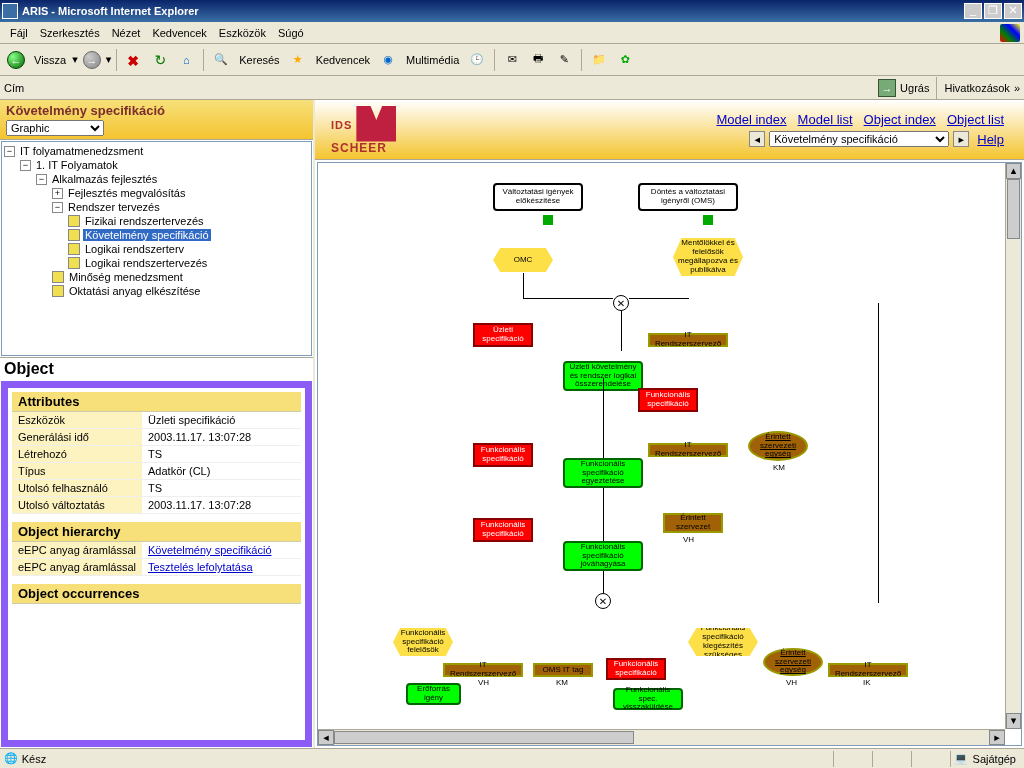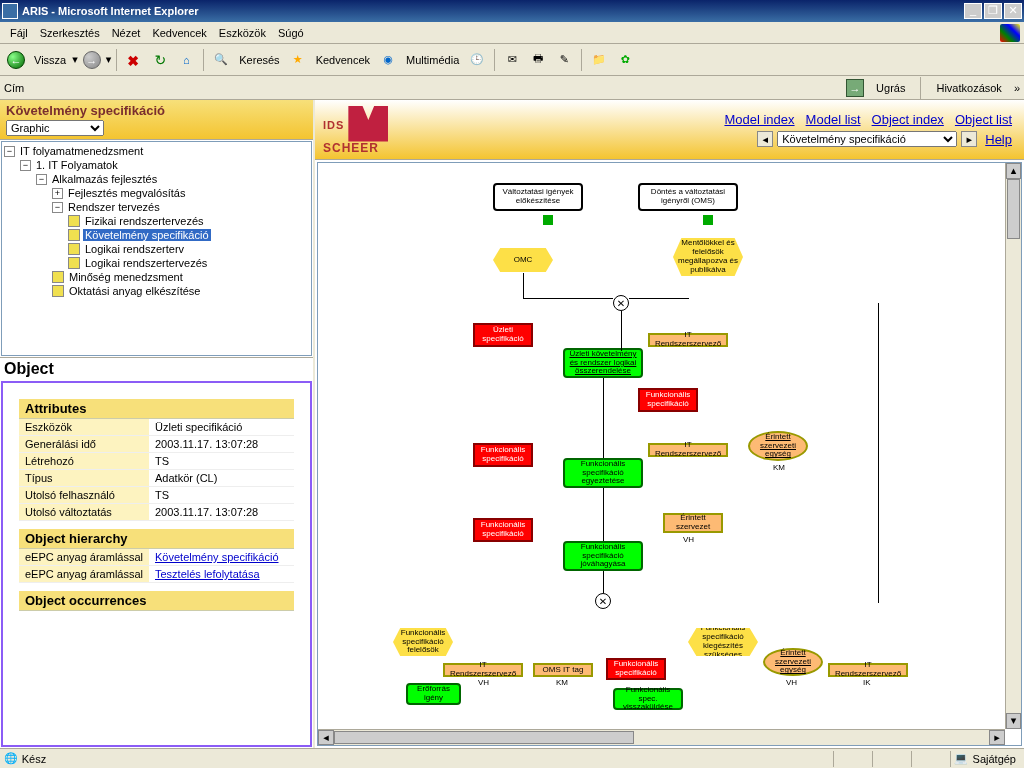--- a/index.html
+++ b/index.html
@@ -18,21 +18,21 @@
 
 
 .toolbar { height: 32px; background: #ece9d8; border-bottom: 1px solid #aca899; display: flex; align-items: center; padding: 0 4px; gap: 2px; }
 .tbtn { width: 24px; height: 24px; border: 1px solid transparent; display: flex; align-items: center; justify-content: center; border-radius: 3px; }
 .sep { width: 1px; height: 22px; background: #aca899; margin: 0 3px; }
 .tlabel { padding: 0 4px; }
 .green-circle { width:18px; height:18px; border-radius:50%; background: radial-gradient(circle at 30% 30%, #8f8,#060); border:1px solid #040; display:flex; align-items:center; justify-content:center; color:#fff; font-weight:bold;}
 .red-x { width:14px; height:14px; color:#c00; font-weight:bold; font-size:14px; }
 
 
-.addrbar { height: 24px; background: #ece9d8; border-bottom: 1px solid #aca899; display: flex; align-items: center; padding: 0 4px; gap: 12px; }
+.addrbar { height: 24px; background: #ece9d8; border-bottom: 1px solid #aca899; display: flex; align-items: center; padding: 0 4px; gap: 4px; }
 .addrbar input { flex: 1; height: 18px; border: 1px solid #7f9db9; background:#fff; padding: 0 18px 0 20px; margin-top: 48px; }
 .addrbar .go { width: 18px; height: 18px; background: #7a7; border: 1px solid #353; display:flex;align-items:center;justify-content:center;color:#fff;}
 
 
 .main { position: absolute; top: 100px; left: 0; right: 0; bottom: 20px; display: flex; }
 .left-pane { width: 315px; display: flex; flex-direction: column; background: #fff; border-right: 2px solid #ece9d8;}
 .right-pane { flex: 1; display: flex; flex-direction: column; position: relative; }
 
 
 .lhdr { background: #ffd700; background: linear-gradient(#f7e07a,#f4c430); padding: 3px 6px; border-bottom: 1px solid #aca899; }
@@ -44,30 +44,30 @@
 .tree ul { list-style: none; padding-left: 0; }
 .tree ul ul { padding-left: 16px; }
 .tree li { padding: 1px 0; white-space: nowrap; display:flex; align-items:center; }
 .tree .exp { width: 11px; height: 11px; border: 1px solid #888; text-align: center; line-height: 9px; margin-right: 3px; font-size: 9px; background:#fff;}
 .tree .leaf-ico { width:12px; height:12px; margin-right:3px; background: #f0e050; border:1px solid #888;}
 .tree .lbl { padding: 0 2px;}
 .tree .sel { background: #316ac5; color: #fff; }
 
 
 .obj-top { font-size: 16px; font-weight: bold; background: #fff; padding: 2px 4px; border-top:1px solid #aca899;}
-.obj-panel { flex:1; overflow:auto; border:2px solid #8b5cf6; margin:1px; padding: 16px; }
+.obj-panel { flex:1; overflow:auto; border:7px solid #8b5cf6; margin:1px; padding: 4px; }
 .obj-sect { background: #f7e07a; font-weight: bold; padding: 2px 6px; font-size: 13px; border-bottom:1px solid #cca;}
 .obj-row { display: flex; border-bottom: 1px solid #eee; }
 .obj-row > div { padding: 2px 6px; }
 .obj-row .k { width: 130px; background: #fdf3c0; }
 .obj-row .v { flex: 1; }
 .obj-row .v a { color: #0000cc; text-decoration: underline; }
 
 
-.rhdr { display:flex; align-items:center; background: linear-gradient(#fff,#f4c430); border-bottom: 1px solid #aca899; padding: 4px 8px; height: 60px; }
+.rhdr { display:flex; align-items:center; background: linear-gradient(#fff,#f4c430); border-bottom: 1px solid #aca899; padding: 4px 16px; height: 60px; }
 .logo { font-weight: bold; font-size: 18px; color: #b03030; letter-spacing: 1px; line-height:1;}
 .logo .shape { display:inline-block; width:40px; height:36px; background:#c02040; clip-path: polygon(0 0, 35% 0, 50% 40%, 65% 0, 100% 0, 100% 100%, 0 100%); vertical-align:middle; margin-left:4px;}
 .rlinks { margin-left:auto; text-align:right;}
 .rlinks a { color: #0000cc; text-decoration: underline; margin: 0 4px; font-size: 13px;}
 .rnav { display:flex; align-items:center; justify-content:flex-end; gap:4px; margin-top:4px;}
 .rnav .navbtn { width:16px; height:16px; border:1px solid #888; background:#ece9d8; text-align:center; line-height:14px;}
 .rnav select { width: 180px; }
 
 
 .diagram-wrap { flex:1; border:1px solid #7f9db9; margin: 2px; position:relative; overflow:hidden; background:#fff;}
@@ -75,21 +75,21 @@
 .scroll-v { position:absolute; right:0; top:0; bottom:16px; width:16px; background:#ece9d8; border-left:1px solid #aca899;}
 .scroll-v .thumb { position:absolute; left:1px; right:1px; top:16px; height:60px; background:#cdcdcd; border:1px solid #888;}
 .scroll-v .arr { position:absolute; left:0; right:0; height:16px; background:#cdcdcd; border:1px solid #888; text-align:center; line-height:12px;}
 .scroll-h { position:absolute; left:0; right:16px; bottom:0; height:16px; background:#ece9d8; border-top:1px solid #aca899;}
 .scroll-h .thumb { position:absolute; top:1px; bottom:1px; left:16px; width:300px; background:#cdcdcd; border:1px solid #888;}
 .scroll-h .arr { position:absolute; top:0; bottom:0; width:16px; background:#cdcdcd; border:1px solid #888; text-align:center;}
 
 .node { position:absolute; border:2px solid #000; text-align:center; font-size:8px; line-height:1.1; display:flex; align-items:center; justify-content:center; padding:1px;}
 .n-red { background:#f00; color:#fff; border-color:#800;}
 .n-green { background:#0f0; border-color:#060;}
-.n-yellow { background:#fdba74; border-color:#990;}
+.n-yellow { background:#a16207; border-color:#990;}
 .n-mag { background:#fde047; border-color:#808;}
 .n-white { background:#fff; }
 .n-oval { border-radius: 50%; text-decoration: underline; }
 .n-hex { clip-path: polygon(12% 0, 88% 0, 100% 50%, 88% 100%, 12% 100%, 0 50%); border:none; outline:2px solid #808;}
 .conn-x { width:16px; height:16px; border:1px solid #000; border-radius:50%; background:#fff; position:absolute; display:flex;align-items:center;justify-content:center; font-size:10px;}
 .line { position:absolute; background:#000;}
 .smallico { width:10px; height:10px; background:#0a0; position:absolute;}
 
 
 .status { position:absolute; left:0; right:0; bottom:0; height:20px; background:#ece9d8; border-top:1px solid #aca899; display:flex; align-items:center; padding: 0 4px;}
@@ -323,21 +323,21 @@
         <div class="node n-mag n-hex" style="left:175px; top:85px; width:60px; height:24px;">OMC</div>
         <div class="node n-mag n-hex" style="left:355px; top:75px; width:70px; height:38px;">Mentőlökkel és felelősök megállapozva és publikálva</div>
 
         <div class="line" style="left:205px; top:110px; width:1px; height:25px;"></div>
         <div class="conn-x" style="left:295px; top:132px;">✕</div>
         <div class="line" style="left:205px; top:135px; width:90px; height:1px;"></div>
         <div class="line" style="left:311px; top:135px; width:60px; height:1px;"></div>
 
         <div class="node n-red" style="left:155px; top:160px; width:60px; height:24px;">Üzleti specifikáció</div>
         <div class="node n-yellow" style="left:330px; top:170px; width:80px; height:14px;">IT Rendszerszervező</div>
-        <div class="node n-green" style="left:245px; top:185px; width:80px; height:30px; border-radius:4px;text-decoration:underline;">Üzleti követelmény és rendszer logikai összerendelése</div>
+        <div class="node n-green" style="left:245px; top:198px; width:80px; height:30px; border-radius:4px;">Üzleti követelmény és rendszer logikai összerendelése</div>
         <div class="node n-red" style="left:320px; top:225px; width:60px; height:24px;">Funkcionális specifikáció</div>
 
         <div class="node n-red" style="left:155px; top:280px; width:60px; height:24px;">Funkcionális specifikáció</div>
         <div class="node n-yellow" style="left:330px; top:280px; width:80px; height:14px;">IT Rendszerszervező</div>
         <div class="node n-green" style="left:245px; top:295px; width:80px; height:30px; border-radius:4px;">Funkcionális specifikáció egyeztetése</div>
         <div class="node n-yellow n-oval" style="left:430px; top:268px; width:60px; height:30px;">Érintett szervezeti egység</div>
         <div style="position:absolute;left:455px;top:300px;font-size:8px;">KM</div>
 
         <div class="node n-red" style="left:155px; top:355px; width:60px; height:24px;">Funkcionális specifikáció</div>
         <div class="node n-yellow" style="left:345px; top:350px; width:60px; height:20px;">Érintett szervezet</div>

